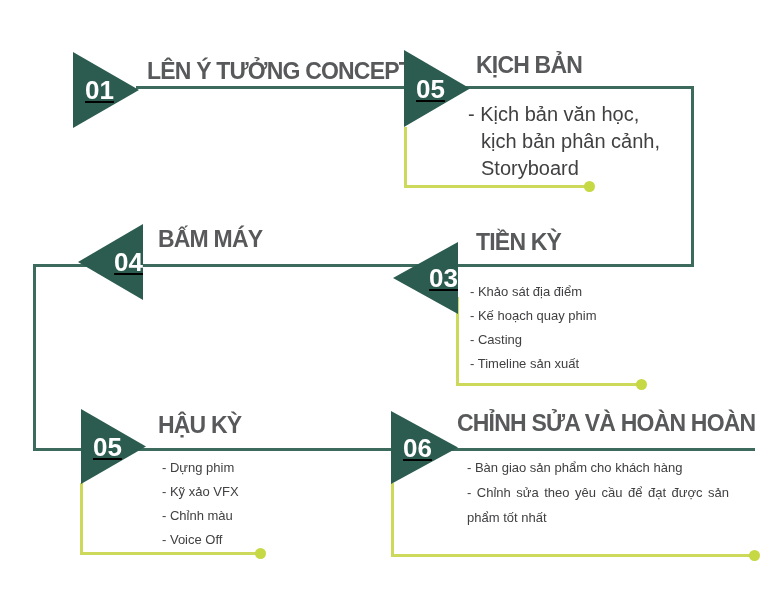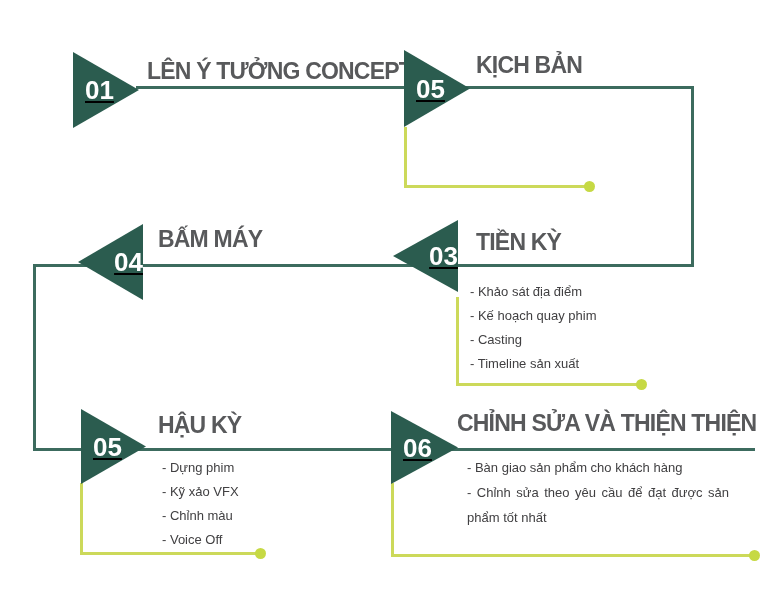--- a/index.html
+++ b/index.html
@@ -67,22 +67,25 @@
 
   <div class="tri right" style="left:73px; top:52px; width:66px; height:76px;">
     <span class="num">01</span>
   </div>
   <div class="title" style="left:147px; top:58px;">LÊN Ý TƯỞNG CONCEPT</div>
 
   <div class="tri right" style="left:404px; top:50px; width:66px; height:77px;">
     <span class="num">05</span>
   </div>
   <div class="title" style="left:476px; top:52px;">KỊCH BẢN</div>
+  <div class="items items-02" style="left:468px; top:101px; width:205px; font-size:20px;">
+    <p>- Kịch bản văn học, kịch bản phân cảnh, Storyboard</p>
+  </div>
 
-  <div class="tri left" style="left:393px; top:220px; width:65px; height:72px;">
+  <div class="tri left" style="left:393px; top:242px; width:65px; height:72px;">
     <span class="num">03</span>
   </div>
   <div class="title" style="left:476px; top:229px;">TIỀN KỲ</div>
   <div class="items items-03" style="left:470px; top:280px; width:230px;">
     <p>- Khảo sát địa điểm</p>
     <p>- Kế hoạch quay phim</p>
     <p>- Casting</p>
     <p>- Timeline sản xuất</p>
   </div>
 
@@ -98,19 +101,19 @@
   <div class="items items-05" style="left:162px; top:456px; width:200px;">
     <p>- Dựng phim</p>
     <p>- Kỹ xảo VFX</p>
     <p>- Chỉnh màu</p>
     <p>- Voice Off</p>
   </div>
 
   <div class="tri right" style="left:391px; top:411px; width:67px; height:73px;">
     <span class="num">06</span>
   </div>
-  <div class="title" style="left:457px; top:410px;">CHỈNH SỬA VÀ THIỆN THIỆN</div>
+  <div class="title" style="left:457px; top:410px;">CHỈNH SỬA VÀ HOÀN HOÀN</div>
   <div class="items items-06" style="left:467px; top:455px; width:262px;">
     <p>- Bàn giao sản phẩm cho khách hàng</p>
     <p>- Chỉnh sửa theo yêu cầu để đạt được sản phẩm tốt nhất</p>
   </div>
 
 </div>
 
 </body></html>

